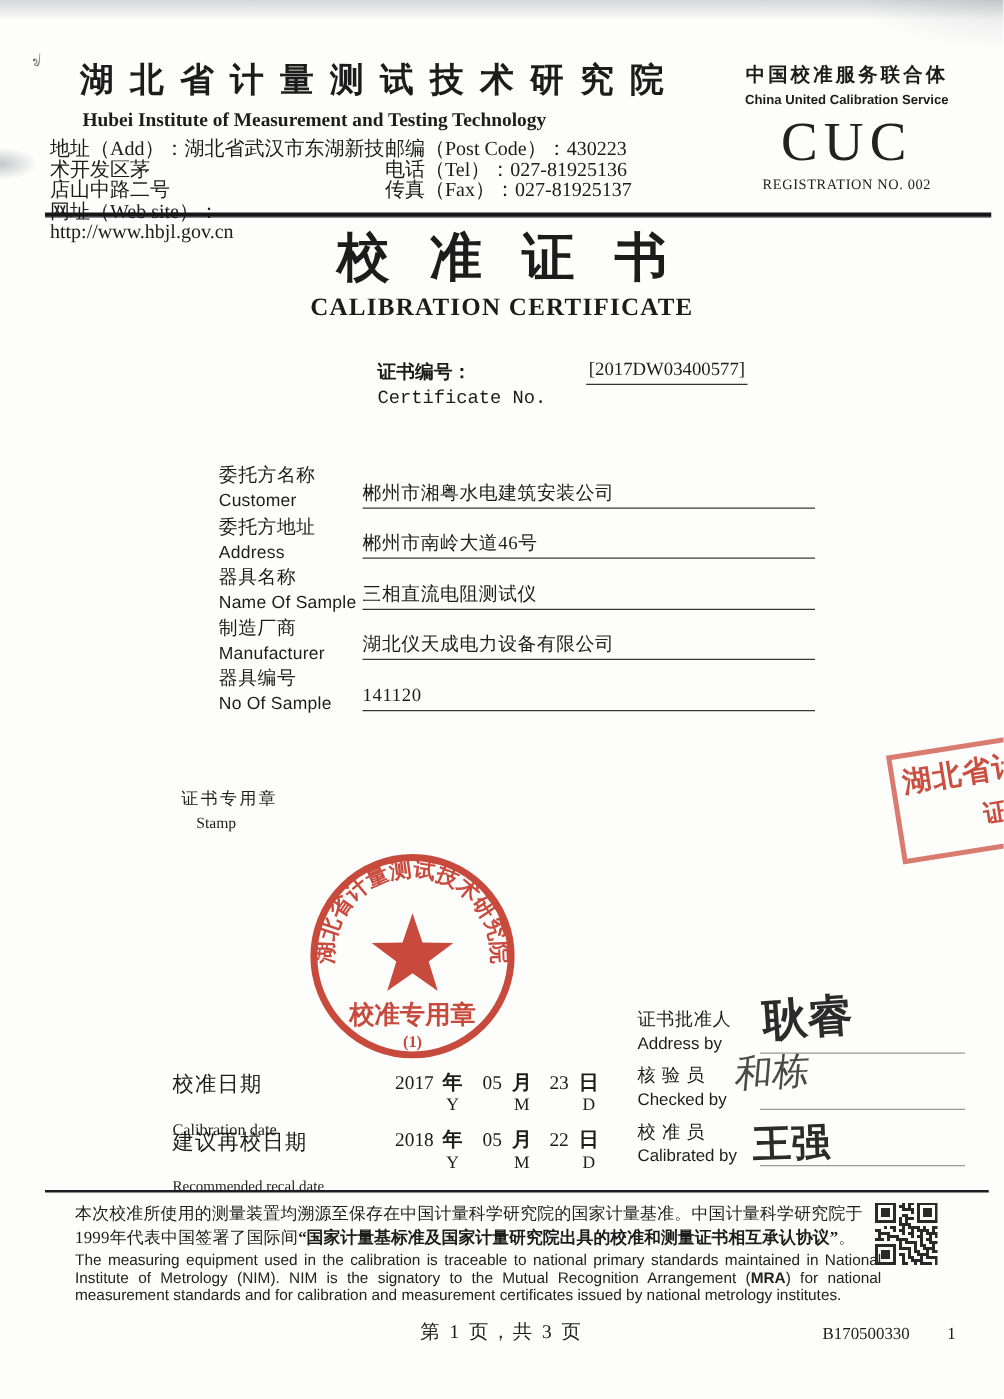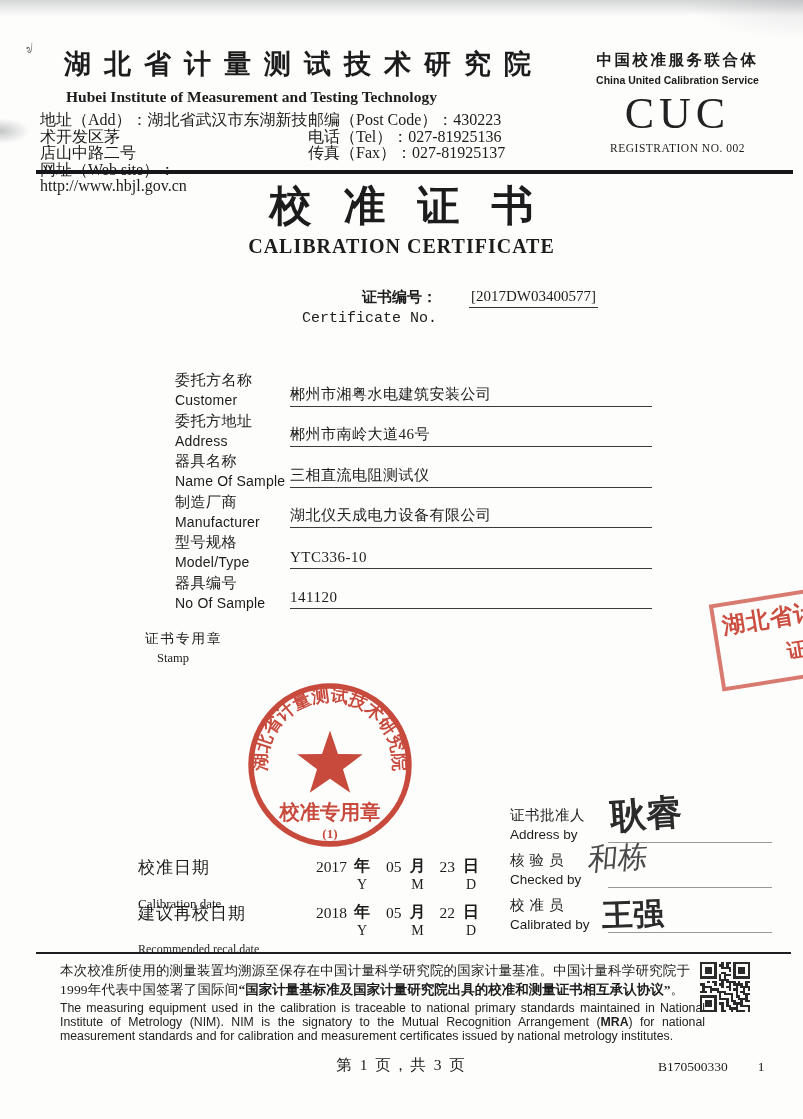--- a/index.html
+++ b/index.html
@@ -33,21 +33,21 @@
     border-top:3px solid #15151a; border-bottom:1px solid #15151a; }
 
   
   .title-zh { position:absolute; left:0; top:178px; width:100%; text-align:center;
     font-family:"Liberation Serif", serif; font-size:42px; font-weight:bold; letter-spacing:32px; text-indent:32px; }
   .title-en { position:absolute; left:0; top:235px; width:100%; text-align:center;
     font-family:"Liberation Serif", serif; font-size:20px; font-weight:bold; letter-spacing:1px; }
 
   
   .certno { position:absolute; left:302px; top:288px; display:flex; }
-  .certno-labels .zh { font-size:15px; font-weight:bold;text-align:right; }
+  .certno-labels .zh { font-size:15px; font-weight:bold; }
   .certno-labels .en { font-family:Liberation Mono, monospace; font-size:15px; margin-top:3px; }
   .certno-value { margin-left:32px; font-family:"Liberation Serif", serif; font-size:15px;
     border-bottom:1px solid #333; height:20px; padding:0 2px; }
 
   
   .fields { position:absolute; left:175px; top:370px; width:478px; }
   .field-row { position:relative; height:40.5px; }
   .field-labels { position:absolute; left:0; top:1px; width:118px; }
   .field-labels .zh { font-size:15px; letter-spacing:.5px; }
   .field-labels .en { font-size:14px; margin-top:2px; letter-spacing:.2px; }
@@ -170,27 +170,20 @@
           <div class="en">Name Of Sample</div>
         </div>
       <div class="field-value">三相直流电阻测试仪</div>
     </div>
     <div class="field-row">
       <div class="field-labels">
           <div class="zh">制造厂商</div>
           <div class="en">Manufacturer</div>
         </div>
       <div class="field-value">湖北仪天成电力设备有限公司</div>
-    </div>
-    <div class="field-row">
-      <div class="field-labels">
-          <div class="zh">型号规格</div>
-          <div class="en">Model/Type</div>
-        </div>
-      <div class="field-value">YTC336-10</div>
     </div>
     <div class="field-row">
       <div class="field-labels">
           <div class="zh">器具编号</div>
           <div class="en">No Of Sample</div>
         </div>
       <div class="field-value">141120</div>
     </div>
   </div>
 

